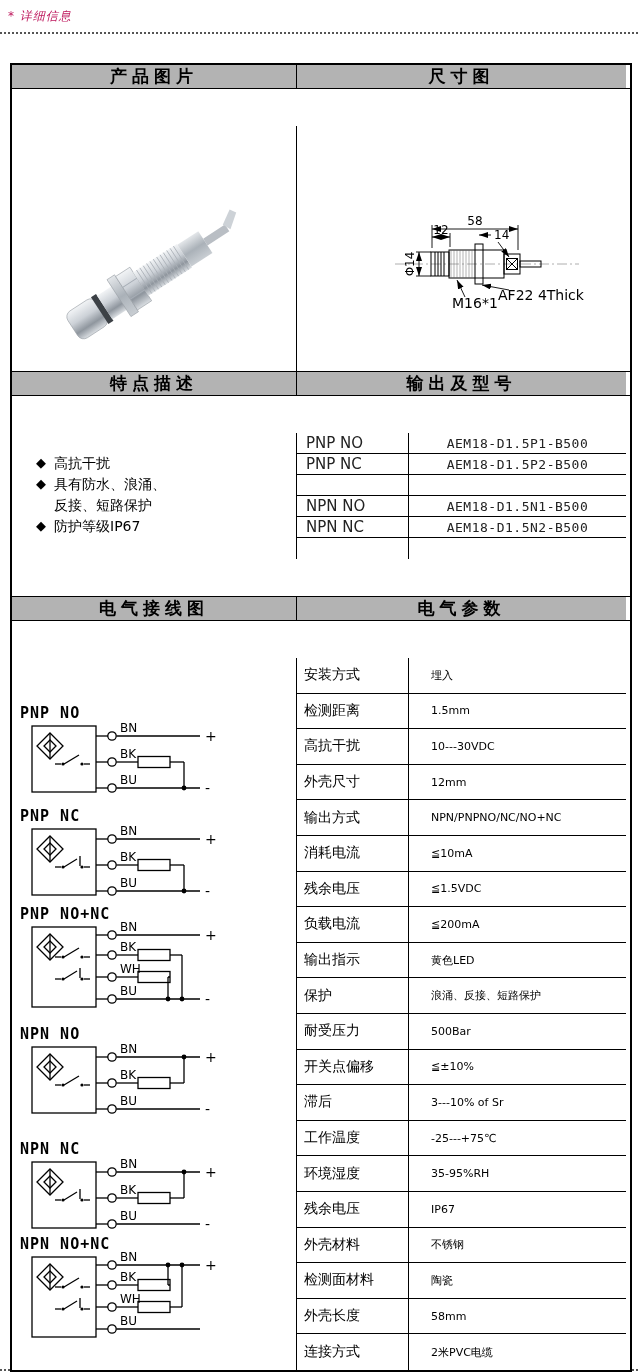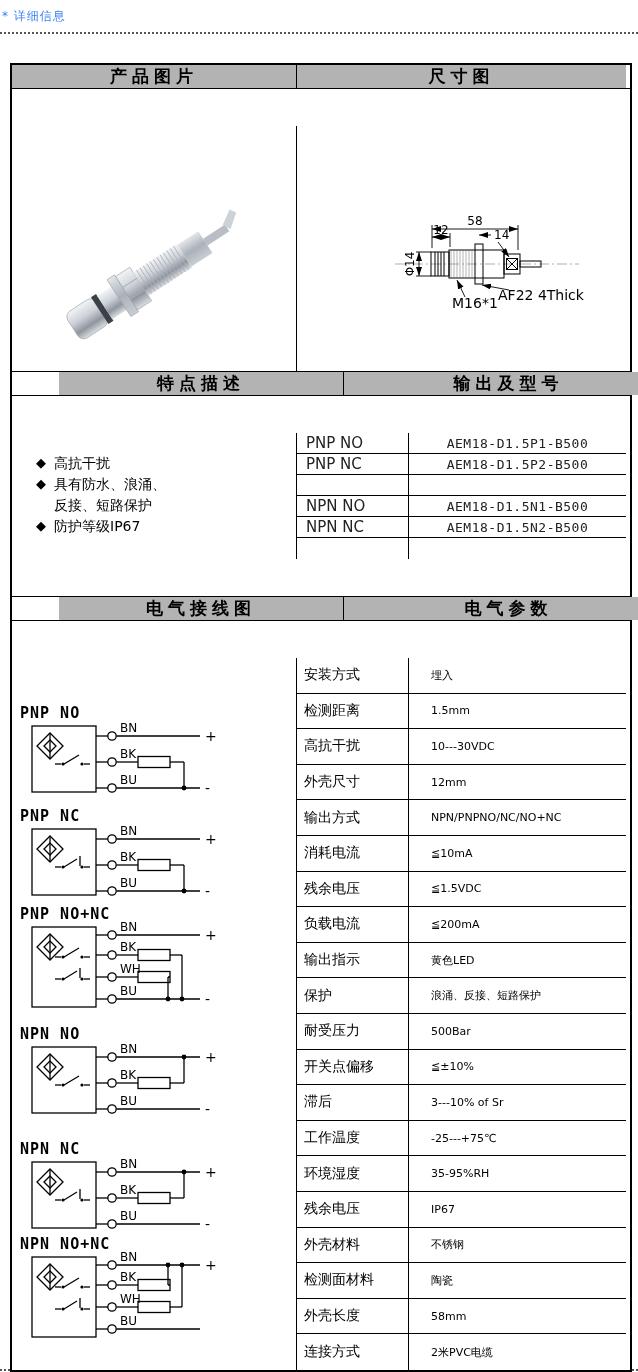--- a/index.html
+++ b/index.html
@@ -1,39 +1,39 @@
 <!DOCTYPE html>
 <html><head>
 <meta charset="utf-8">
 <style>
   html,body{margin:0;padding:0;}
   body{
     width:638px;height:1372px;background:#fff;position:relative;
     font-family:"DejaVu Sans","Liberation Sans",sans-serif;color:#000;
     overflow:hidden;
   }
-  .note{position:absolute;top:8px;left:2px;font-size:12px;color:#3b82f6;letter-spacing:1px;}
+  .note{position:absolute;top:8px;left:8px;font-size:12px;color:#be185d;letter-spacing:1px;font-style:italic;}
   .dotted{position:absolute;left:0;width:638px;height:0;border-top:2px dotted #555;}
   .dotted.top{top:32px}
   .dotted.bottom{top:1369px}
 
   .spec-table{
     position:absolute;top:63px;left:10px;width:618px;height:1305px;
     border:2px solid #000;background:#fff;display:flex;flex-direction:column;gap:37px;
   }
   .row{display:grid;grid-template-columns:285px 329px;}
   .cell{position:relative;}
   .cell-l{border-right:1px solid #000;}
   .hdr .cell{
     background:#b3b3b3;display:flex;align-items:center;justify-content:center;
     font-size:17px;font-weight:bold;letter-spacing:5px;
   }
   .hdr{border-bottom:1px solid #000;}
   .hdr1{height:29px;}
-  .hdr2,.hdr3{height:33px;border-top:1px solid #000;padding-left:47px;}
+  .hdr2,.hdr3{height:33px;border-top:1px solid #000;}
   .r-photo{height:208px;}
   .r-models{height:239px;}
   .r-wiring{height:713px;}
 
   
   .features{padding:20px 6px 0 24px;}
   .feat{display:flex;font-size:14px;line-height:1.5;color:#000;}
   .feat .bullet{flex:0 0 18px;font-size:13px;}
   .feat .ftext{white-space:pre-line;}
 

